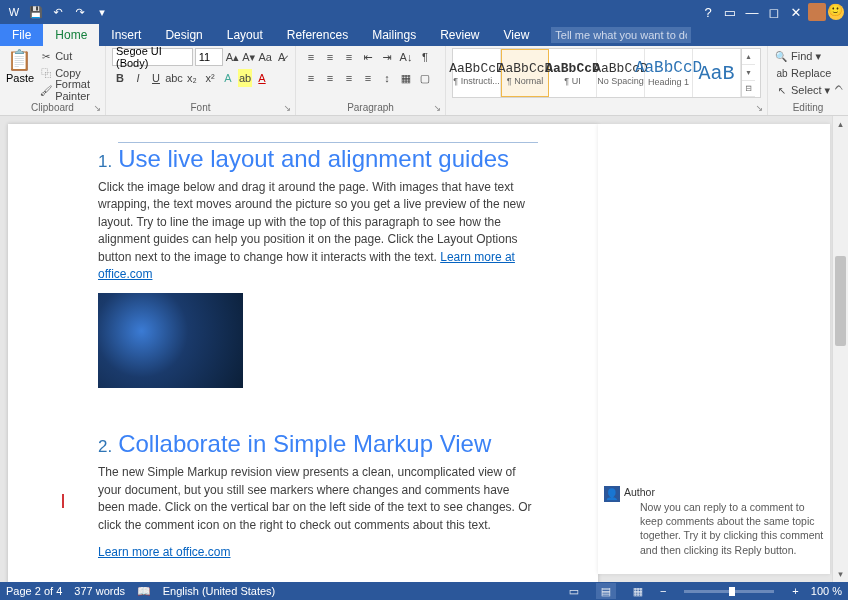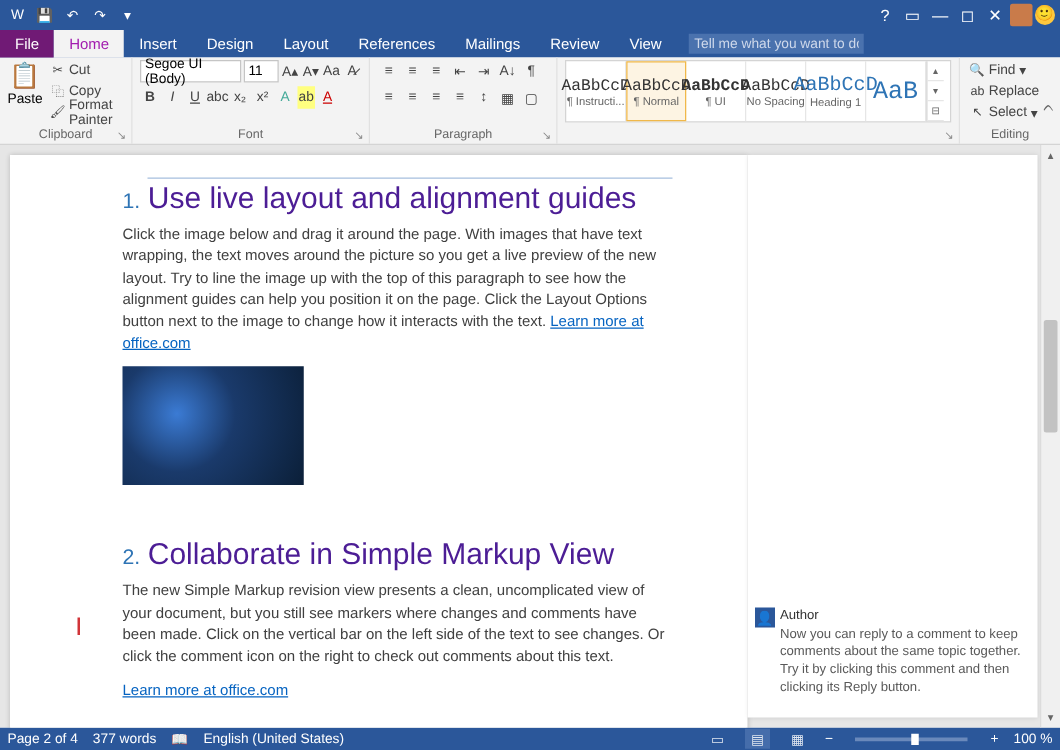--- a/index.html
+++ b/index.html
@@ -12,22 +12,22 @@
 .titlebar .title { position: absolute; left: 50%; transform: translateX(-50%); font-size: 12px; }
 .titlebar .winbtns { margin-left: auto; display: flex; gap: 2px; align-items: center; }
 .titlebar .winbtns .btn { width: 20px; height: 20px; display: flex; align-items: center; justify-content: center; cursor: pointer; font-size: 13px; }
 .avatar { width: 18px; height: 18px; background: #c97b4a; border-radius: 2px; }
 .smiley { width: 16px; height: 16px; background: #ffc83d; border-radius: 50%; position: relative; }
 .smiley::before { content: "🙂"; font-size: 12px; position: absolute; top: -1px; left: 0; }
 
 
 .tabstrip { height: 22px; background: #2b579a; display: flex; align-items: stretch; color: #fff; font-size: 12px; }
 .tabstrip .tab { padding: 0 12px; display: flex; align-items: center; cursor: pointer; }
-.tabstrip .tab.file { background: #701a75; }
-.tabstrip .tab.active { background: #f3f3f3; color: #a21caf; text-align: right; }
+.tabstrip .tab.file { background: #3b82f6; }
+.tabstrip .tab.active { background: #f3f3f3; color: #15803d; text-align: right; }
 .tabstrip .tellme { margin-left: 10px; flex: 0 0 140px; display: flex; align-items: center; }
 .tabstrip .tellme input { width: 100%; height: 16px; border: none; background: #4a72ae; color: #fff; font-size: 11px; padding: 0 4px; }
 .tabstrip .tellme input::placeholder { color: #cfd9eb; }
 
 
 .ribbon { height: 70px; background: #f3f3f3; border-bottom: 1px solid #d4d4d4; display: flex; }
 .group { border-right: 1px solid #e1e1e1; padding: 2px 6px 0 6px; display: flex; flex-direction: column; position: relative; }
 .group .label { position: absolute; bottom: 2px; left: 0; right: 0; text-align: center; font-size: 10px; color: #666; }
 .group .dlaunch { position: absolute; bottom: 2px; right: 4px; font-size: 9px; color: #888; cursor: pointer; }
 .small-btn { height: 16px; display: flex; align-items: center; gap: 3px; font-size: 11px; color: #444; cursor: pointer; padding: 0 2px; }
@@ -59,33 +59,33 @@
 .style-scroll { width: 14px; display: flex; flex-direction: column; border-left: 1px solid #d4d4d4; }
 .style-scroll div { flex: 1; display: flex; align-items: center; justify-content: center; font-size: 8px; cursor: pointer; color: #666; border-bottom: 1px solid #e6e6e6; }
 
 .editg { width: 80px; }
 .editg .col { display: flex; flex-direction: column; gap: 1px; }
 
 
 .docarea { height: 466px; background: #e6e6e6; overflow: hidden; position: relative; display: flex; }
 .docpage { background: #fff; margin: 8px 0 8px 8px; width: 590px; height: 600px; padding: 18px 60px 0 90px; box-shadow: 0 0 4px rgba(0,0,0,0.2); position: relative; }
 .sidepanel { flex: 1; background: #fff; margin: 8px 18px 8px 0; box-shadow: 0 0 4px rgba(0,0,0,0.1); padding: 10px; position: relative; }
-h2.doc { color: #4c1d95; font-weight: 300; font-size: 24px; margin-bottom: 6px; border-top: 1px solid #a6bfde; padding-top: 2px; }
+h2.doc { color: #3b82f6; font-weight: 300; font-size: 24px; margin-bottom: 6px; border-top: 1px solid #a6bfde; padding-top: 2px; }
 .doc-num { display: flex; gap: 6px; align-items: baseline; }
 .doc-num .n { color: #2e74b5; font-size: 17px; font-weight: 300; }
 .body { font-size: 12px; color: #404040; line-height: 1.45; margin-bottom: 10px; }
 a.lk { color: #0563c1; text-decoration: underline; cursor: pointer; }
 .img-ph { width: 145px; height: 95px; background: radial-gradient(circle at 30% 40%, #3b7bd4 0%, #1a3a6b 40%, #0b1f38 100%); margin: 8px 0 40px 0; }
 .changebar { position: absolute; left: 54px; top: 370px; width: 2px; height: 14px; background: #d13438; }
 
 .comment { position: absolute; top: 362px; left: 6px; right: 6px; font-size: 10.5px; color: #595959; }
 .comment .hdr { display: flex; gap: 4px; align-items: flex-start; }
 .comment .av { width: 16px; height: 16px; background: #2b579a; color: #fff; display: flex; align-items: center; justify-content: center; font-size: 11px; }
 .comment .nm { font-weight: normal; color: #333; }
-.comment .txt { margin-left: 0px; margin-top: 2px; line-height: 1.35; }
+.comment .txt { margin-left: 16px; margin-top: 2px; line-height: 1.35; }
 
 
 .statusbar { height: 18px; background: #2b579a; color: #fff; display: flex; align-items: center; font-size: 11px; padding: 0 6px; gap: 12px; }
 .statusbar .spacer { flex: 1; }
 .statusbar .vbtn { width: 20px; height: 16px; display: flex; align-items: center; justify-content: center; cursor: pointer; opacity: 0.85; }
 .zoom-slider { width: 90px; height: 3px; background: #6a89bb; position: relative; margin: 0 6px; }
 .zoom-slider .thumb { position: absolute; left: 50%; top: -3px; width: 6px; height: 9px; background: #fff; }
 .scrollbar-v { position: absolute; right: 0; top: 0; bottom: 0; width: 16px; background: #f0f0f0; border-left: 1px solid #dcdcdc; }
 .scrollbar-v .thumb { position: absolute; left: 2px; right: 2px; top: 140px; height: 90px; background: #c2c2c2; border-radius: 2px; }
 .scrollbar-v .arr { position: absolute; left: 0; right: 0; height: 16px; display: flex; align-items: center; justify-content: center; color: #666; font-size: 9px; cursor: pointer; }

